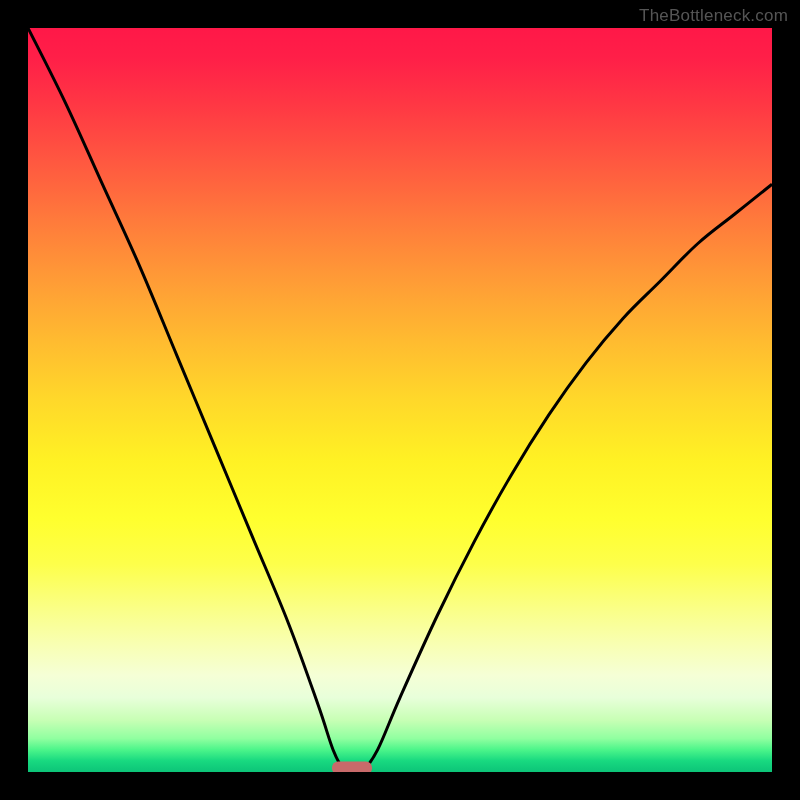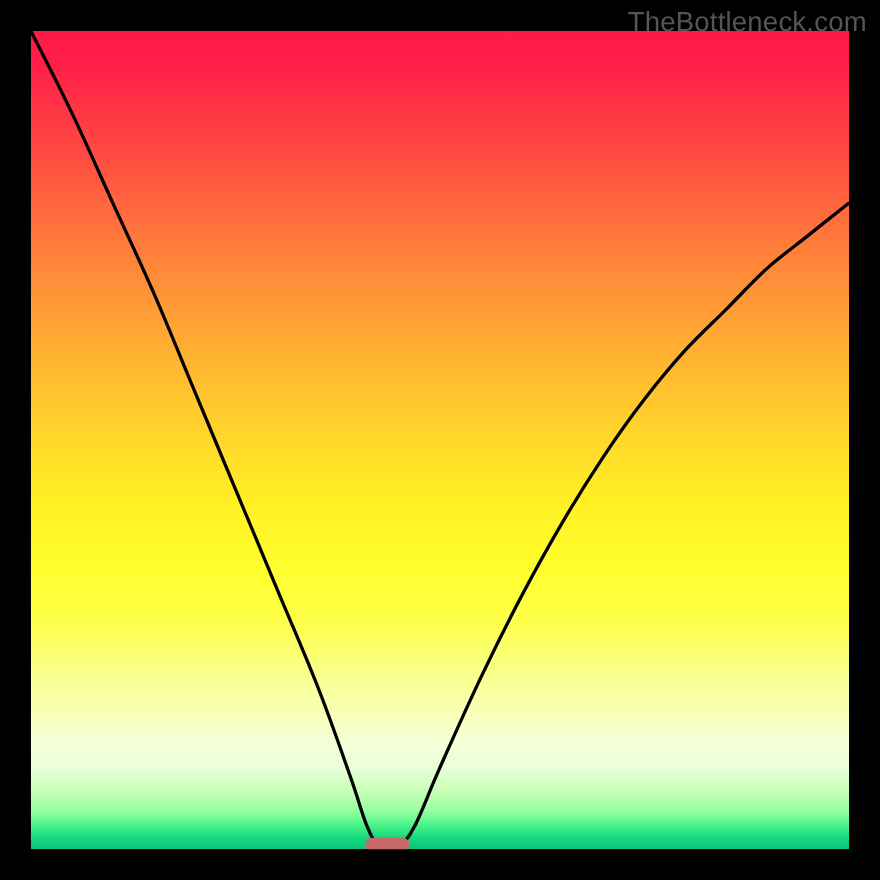--- a/index.html
+++ b/index.html
@@ -15,21 +15,21 @@
     width: 800px;
     height: 800px;
     background: #000;
     position: relative;
   }
   .watermark {
     position: absolute;
     top: 6px;
     right: 12px;
     color: #555;
-    font-size: 25px;
+    font-size: 17px;
     font-weight: 500;
     z-index: 10;
     letter-spacing: 0.2px;
   }
   .plot-area {
     position: absolute;
     left: 28px;
     top: 28px;
     width: 744px;
     height: 744px;

